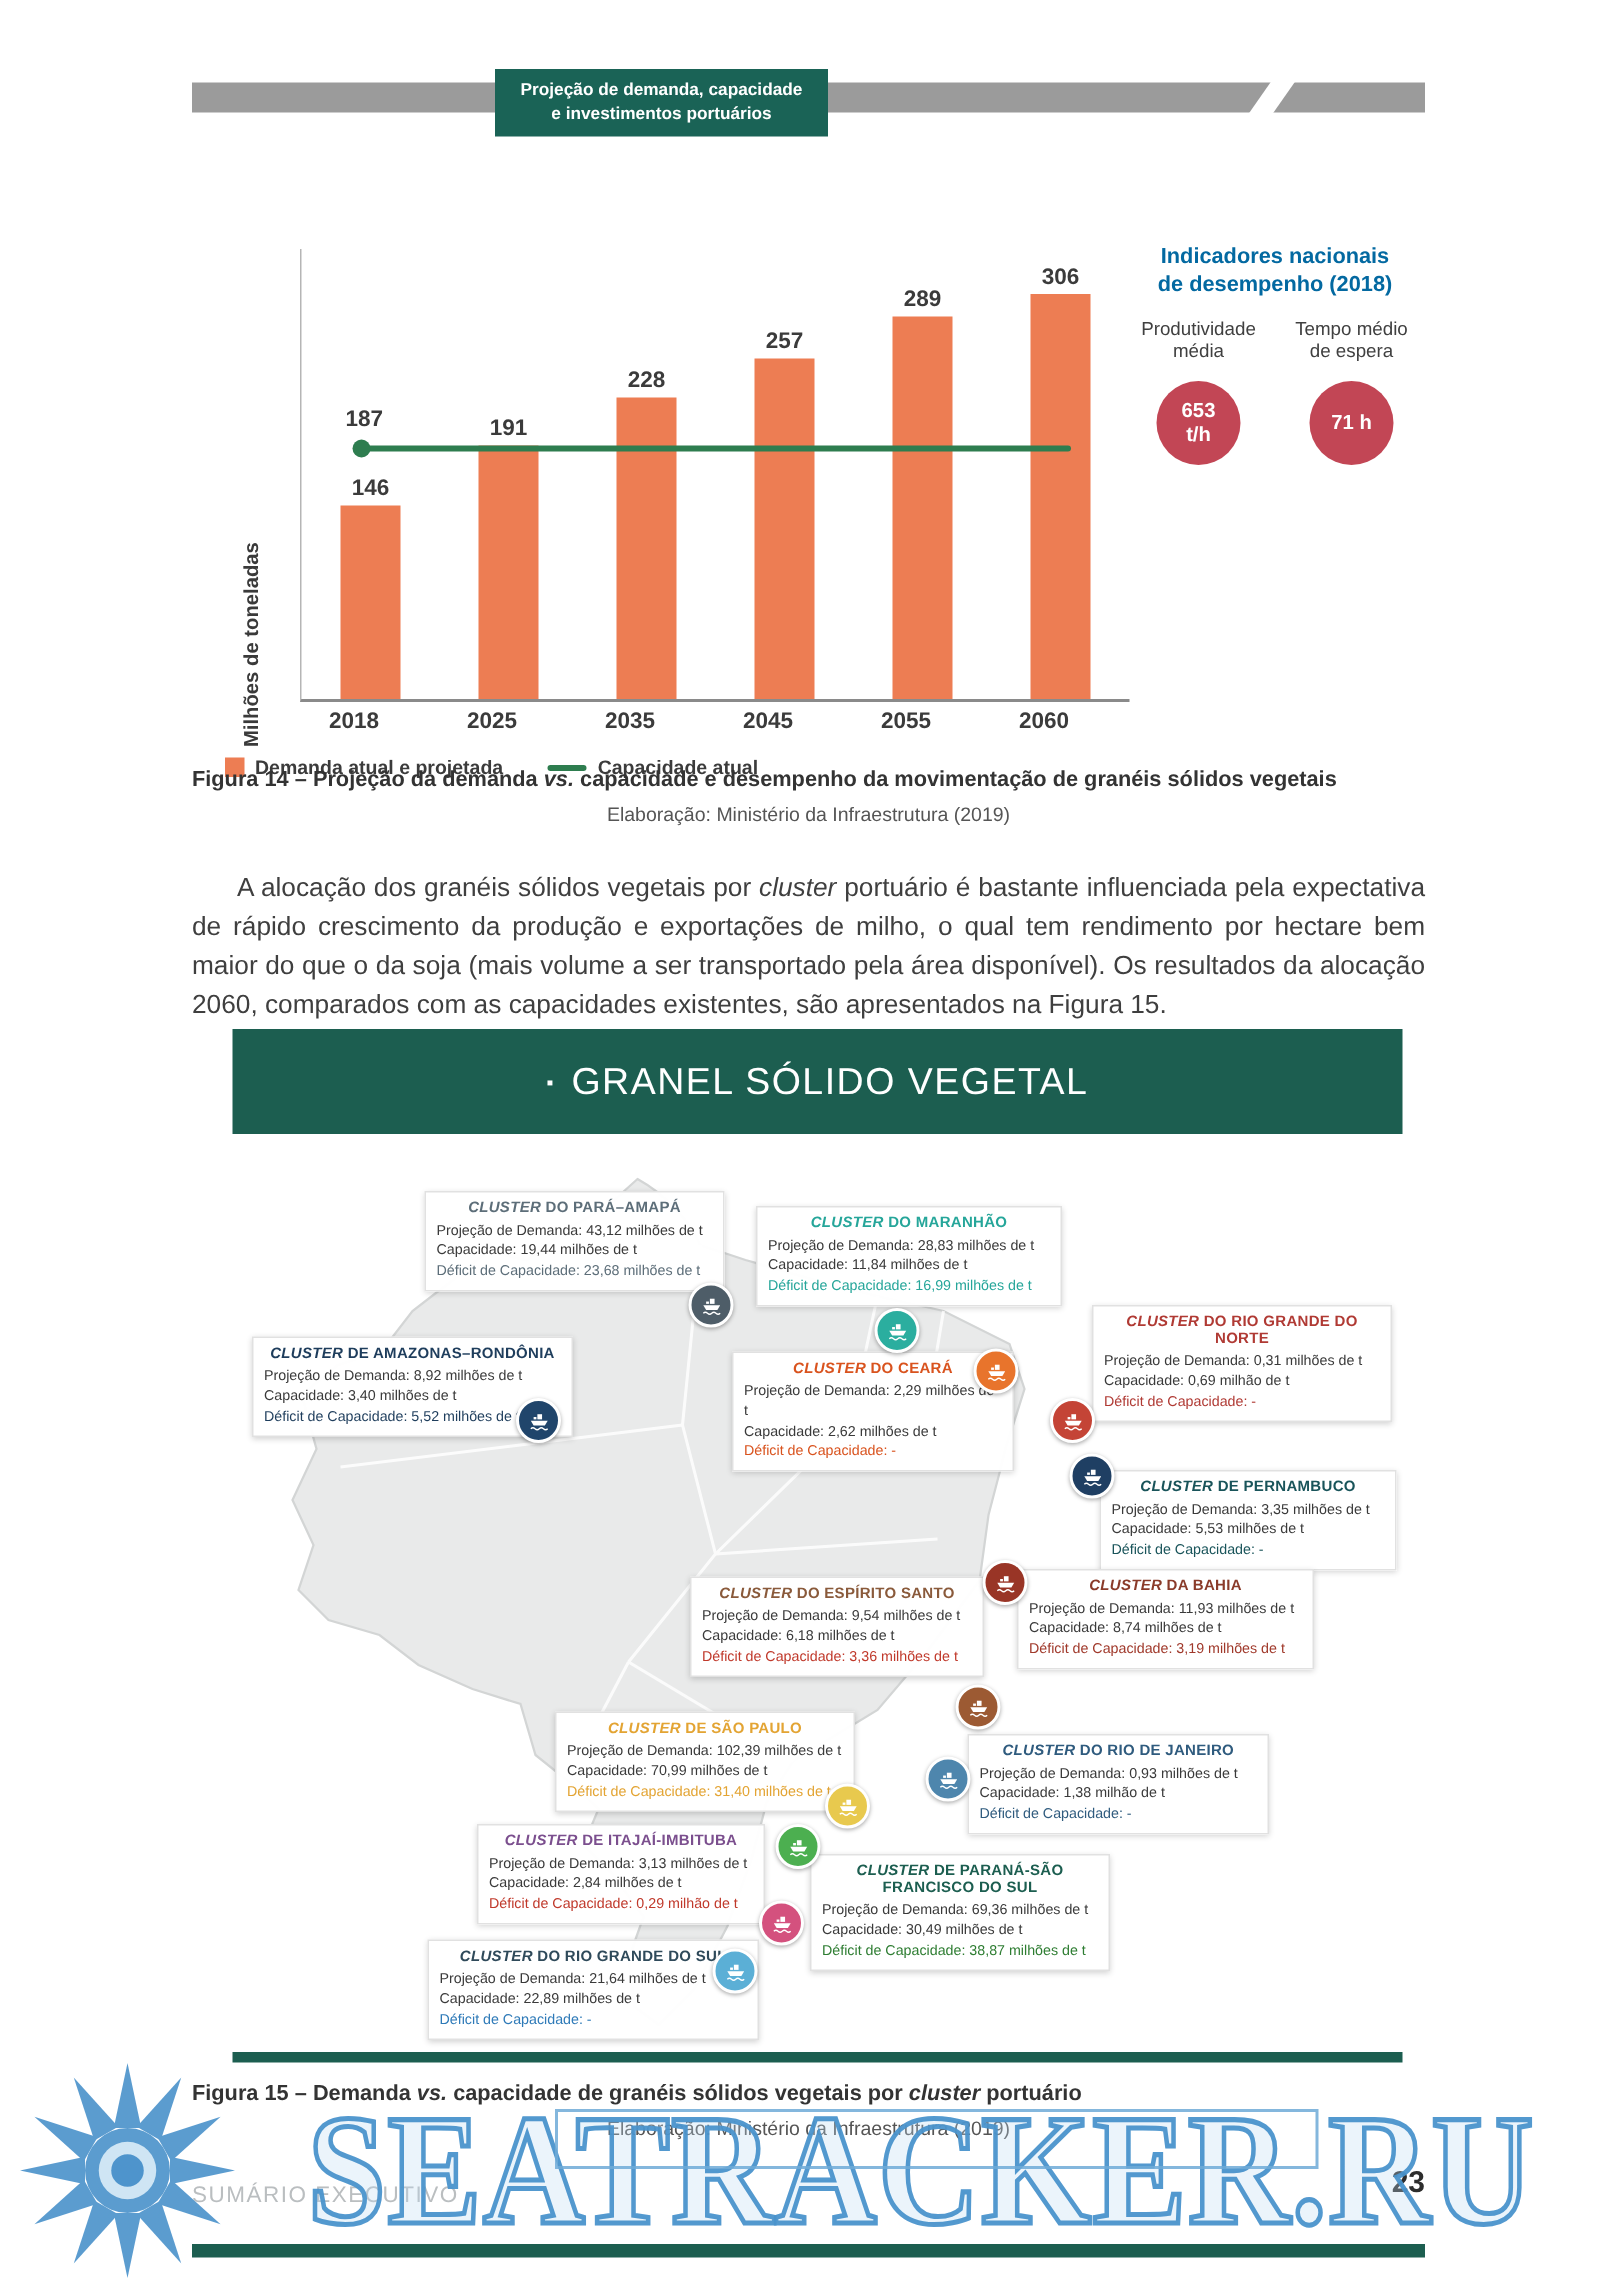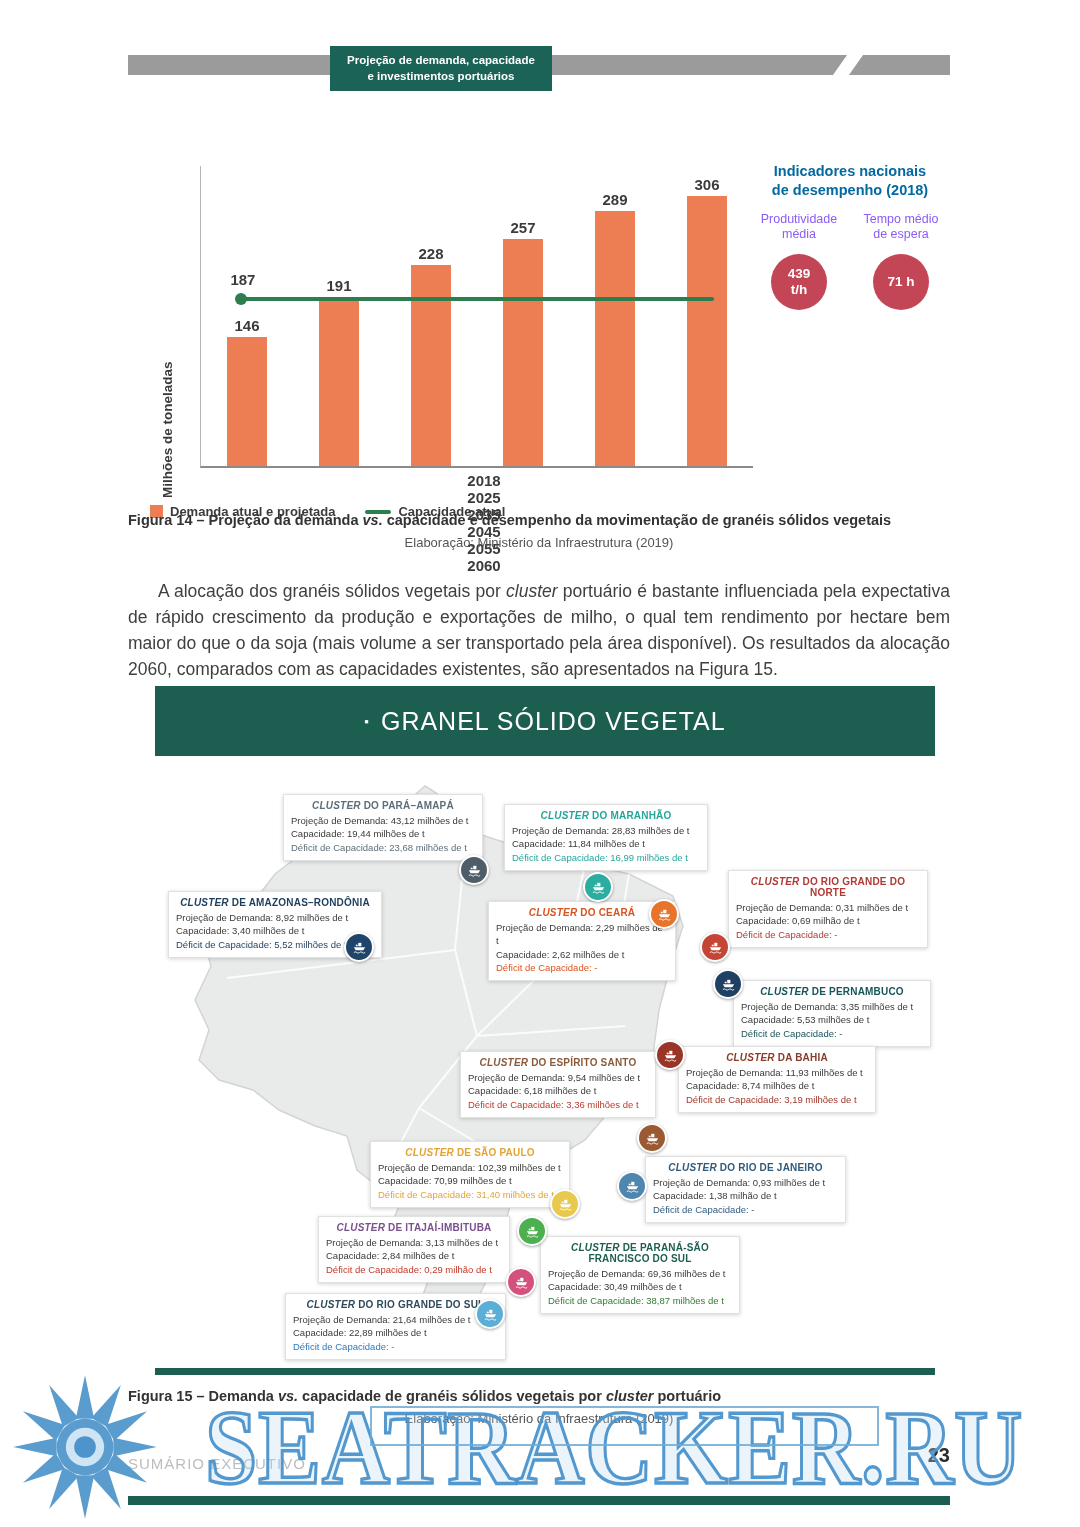--- a/index.html
+++ b/index.html
@@ -18,33 +18,33 @@
   .ylab{position:absolute;left:10px;top:70px;height:280px;display:flex;align-items:center;
         writing-mode:vertical-rl;transform:rotate(180deg);font-size:13.5px;font-weight:bold;color:#3a3a3a;}
   .plot{position:absolute;left:50px;top:18px;width:552px;height:300px;
         border-left:1px solid #b5b5b5;border-bottom:2px solid #8a8a8a;display:flex;}
   .bar-col{flex:1;height:100%;display:flex;flex-direction:column;justify-content:flex-end;align-items:center;}
   .bar-val{font-size:15px;font-weight:bold;margin-bottom:3px;color:#3b3b3b;}
   .bar{width:40px;}
   .cap-line{position:absolute;left:7.5%;right:7%;height:4px;border-radius:2px;z-index:5;}
   .cap-dot{position:absolute;left:-7px;top:-4px;width:12px;height:12px;border-radius:50%;}
   .cap-val{position:absolute;left:-12px;top:-26px;font-size:15px;font-weight:bold;color:#3b3b3b;}
-  .x-row{position:absolute;left:58px;top:324px;width:552px;display:flex;flex-direction:column;}
+  .x-row{position:absolute;left:40px;top:324px;width:552px;display:flex;}
   .x-lab{flex:1;text-align:center;font-size:15px;font-weight:bold;color:#3b3b3b;}
   .legend{position:absolute;left:0;top:356px;width:618px;display:flex;justify-content:flex-start;gap:30px;align-items:center;}
   .legend-item{display:flex;align-items:center;gap:7px;font-size:13px;font-weight:bold;color:#3b3b3b;}
   .sw-bar{width:13px;height:13px;}
   .sw-line{width:26px;height:4px;border-radius:2px;}
 
   
   .indicators{left:748px;top:162px;width:204px;text-align:center;}
   .ind-title{font-size:14.5px;font-weight:bold;color:#0369a1;line-height:1.3;}
   .ind-cols{display:flex;margin-top:12px;}
   .ind-item{flex:1;display:flex;flex-direction:column;align-items:center;}
-  .ind-label{font-size:12.5px;color:#8b5cf6;line-height:1.25;height:34px;}
+  .ind-label{font-size:12.5px;color:#404040;line-height:1.25;height:34px;}
   .ind-circle{margin-top:8px;width:56px;height:56px;border-radius:50%;display:flex;flex-direction:column;
               align-items:center;justify-content:center;color:#fff;font-weight:bold;font-size:13.5px;line-height:1.15;}
 
   
   .caption{left:128px;width:822px;text-align:left;font-size:14.5px;font-weight:bold;color:#333;}
   .cap14{top:512px;}
   .source{left:128px;width:822px;text-align:center;font-size:13px;font-weight:normal;color:#555;}
   .src14{top:535px;}
   .cap15{top:1388px;}
   .src15{top:1411px;}
@@ -150,21 +150,21 @@
       <div>Indicadores nacionais</div>
       <div>de desempenho (2018)</div>
     </div>
     <div class="ind-cols">
         <div class="ind-item">
           <div class="ind-label">
             <div>Produtividade</div>
             <div>média</div>
           </div>
           <div class="ind-circle" style="background: rgb(194, 70, 85);">
-            <div>439</div>
+            <div>653</div>
             <div>t/h</div>
           </div>
         </div>
         <div class="ind-item">
           <div class="ind-label">
             <div>Tempo médio</div>
             <div>de espera</div>
           </div>
           <div class="ind-circle" style="background: rgb(194, 70, 85);">
             <div>71 h</div>

